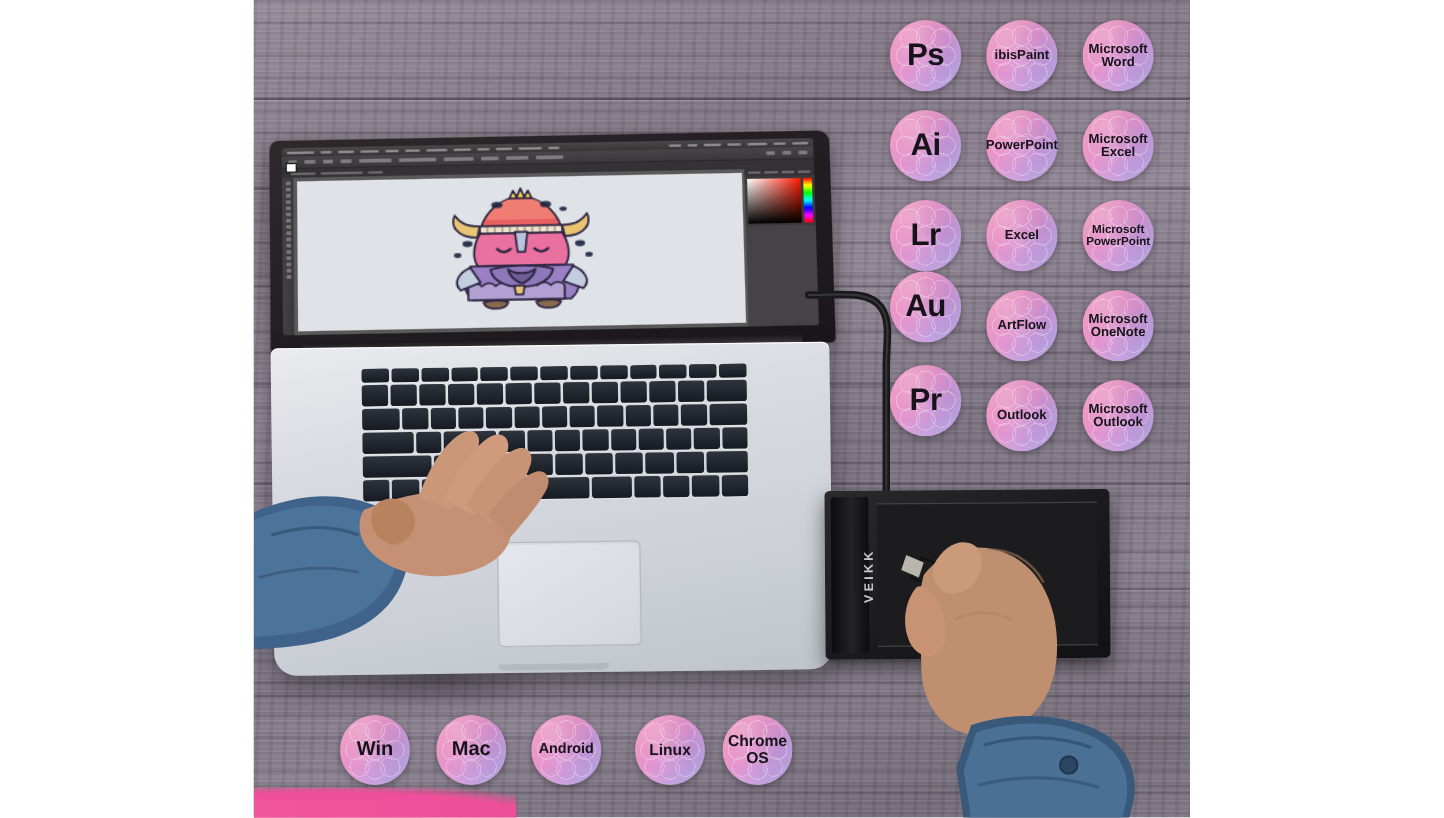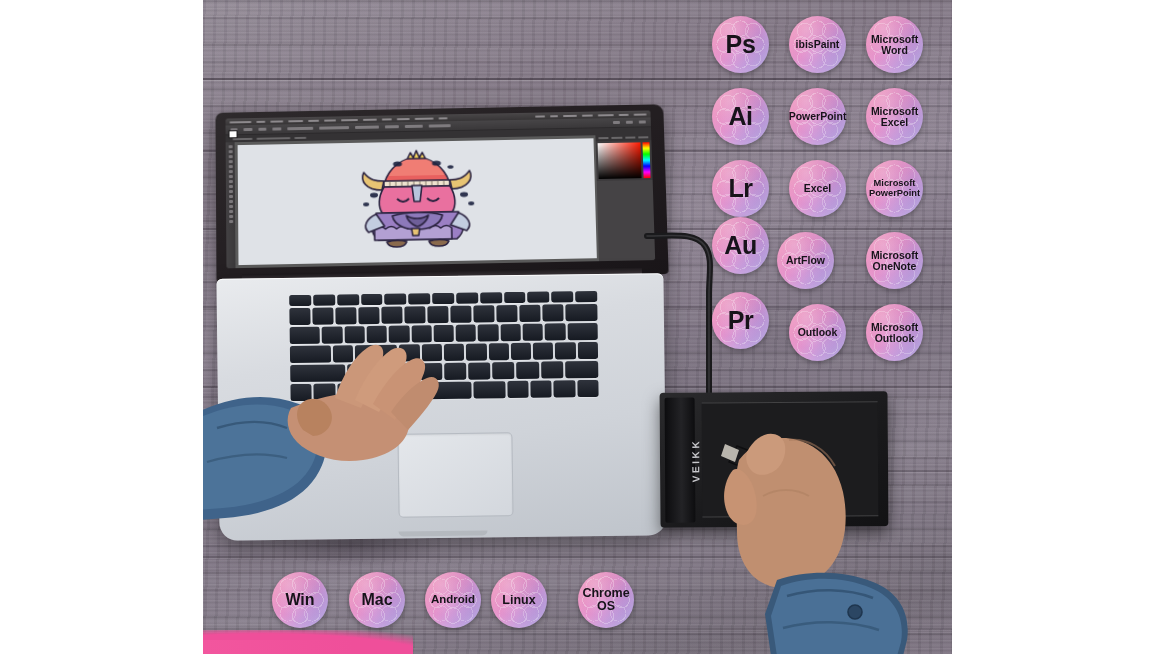--- a/index.html
+++ b/index.html
@@ -473,21 +473,21 @@
       <div class="badge app words" style="left:586px;top:160px">
           <span>Excel</span>
         </div>
       <div class="badge app words small" style="left:663px;top:160px">
           <span>Microsoft<br>PowerPoint</span>
         </div>
 
       <div class="badge app letters" style="left:509px;top:217px">
           <span>Au</span>
         </div>
-      <div class="badge app words" style="left:574px;top:232px">
+      <div class="badge app words" style="left:586px;top:232px">
           <span>ArtFlow</span>
         </div>
       <div class="badge app words" style="left:663px;top:232px">
           <span>Microsoft<br>OneNote</span>
         </div>
 
       <div class="badge app letters" style="left:509px;top:292px">
           <span>Pr</span>
         </div>
       <div class="badge app words" style="left:586px;top:304px">
@@ -501,21 +501,21 @@
     <div id="os-badges">
       <div class="badge os" style="left:69px;top:572px">
           <span>Win</span>
         </div>
       <div class="badge os" style="left:146px;top:572px">
           <span>Mac</span>
         </div>
       <div class="badge os xs" style="left:222px;top:572px">
           <span>Android</span>
         </div>
-      <div class="badge os sm" style="left:288px;top:572px">
+      <div class="badge os sm" style="left:305px;top:572px">
           <span>Linux</span>
         </div>
       <div class="badge os sm" style="left:375px;top:572px">
           <span>Chrome<br>OS</span>
         </div>
     </div>
 
     <div id="pink-strip"></div>
     <div id="pink-strip2"></div>
   </div>

